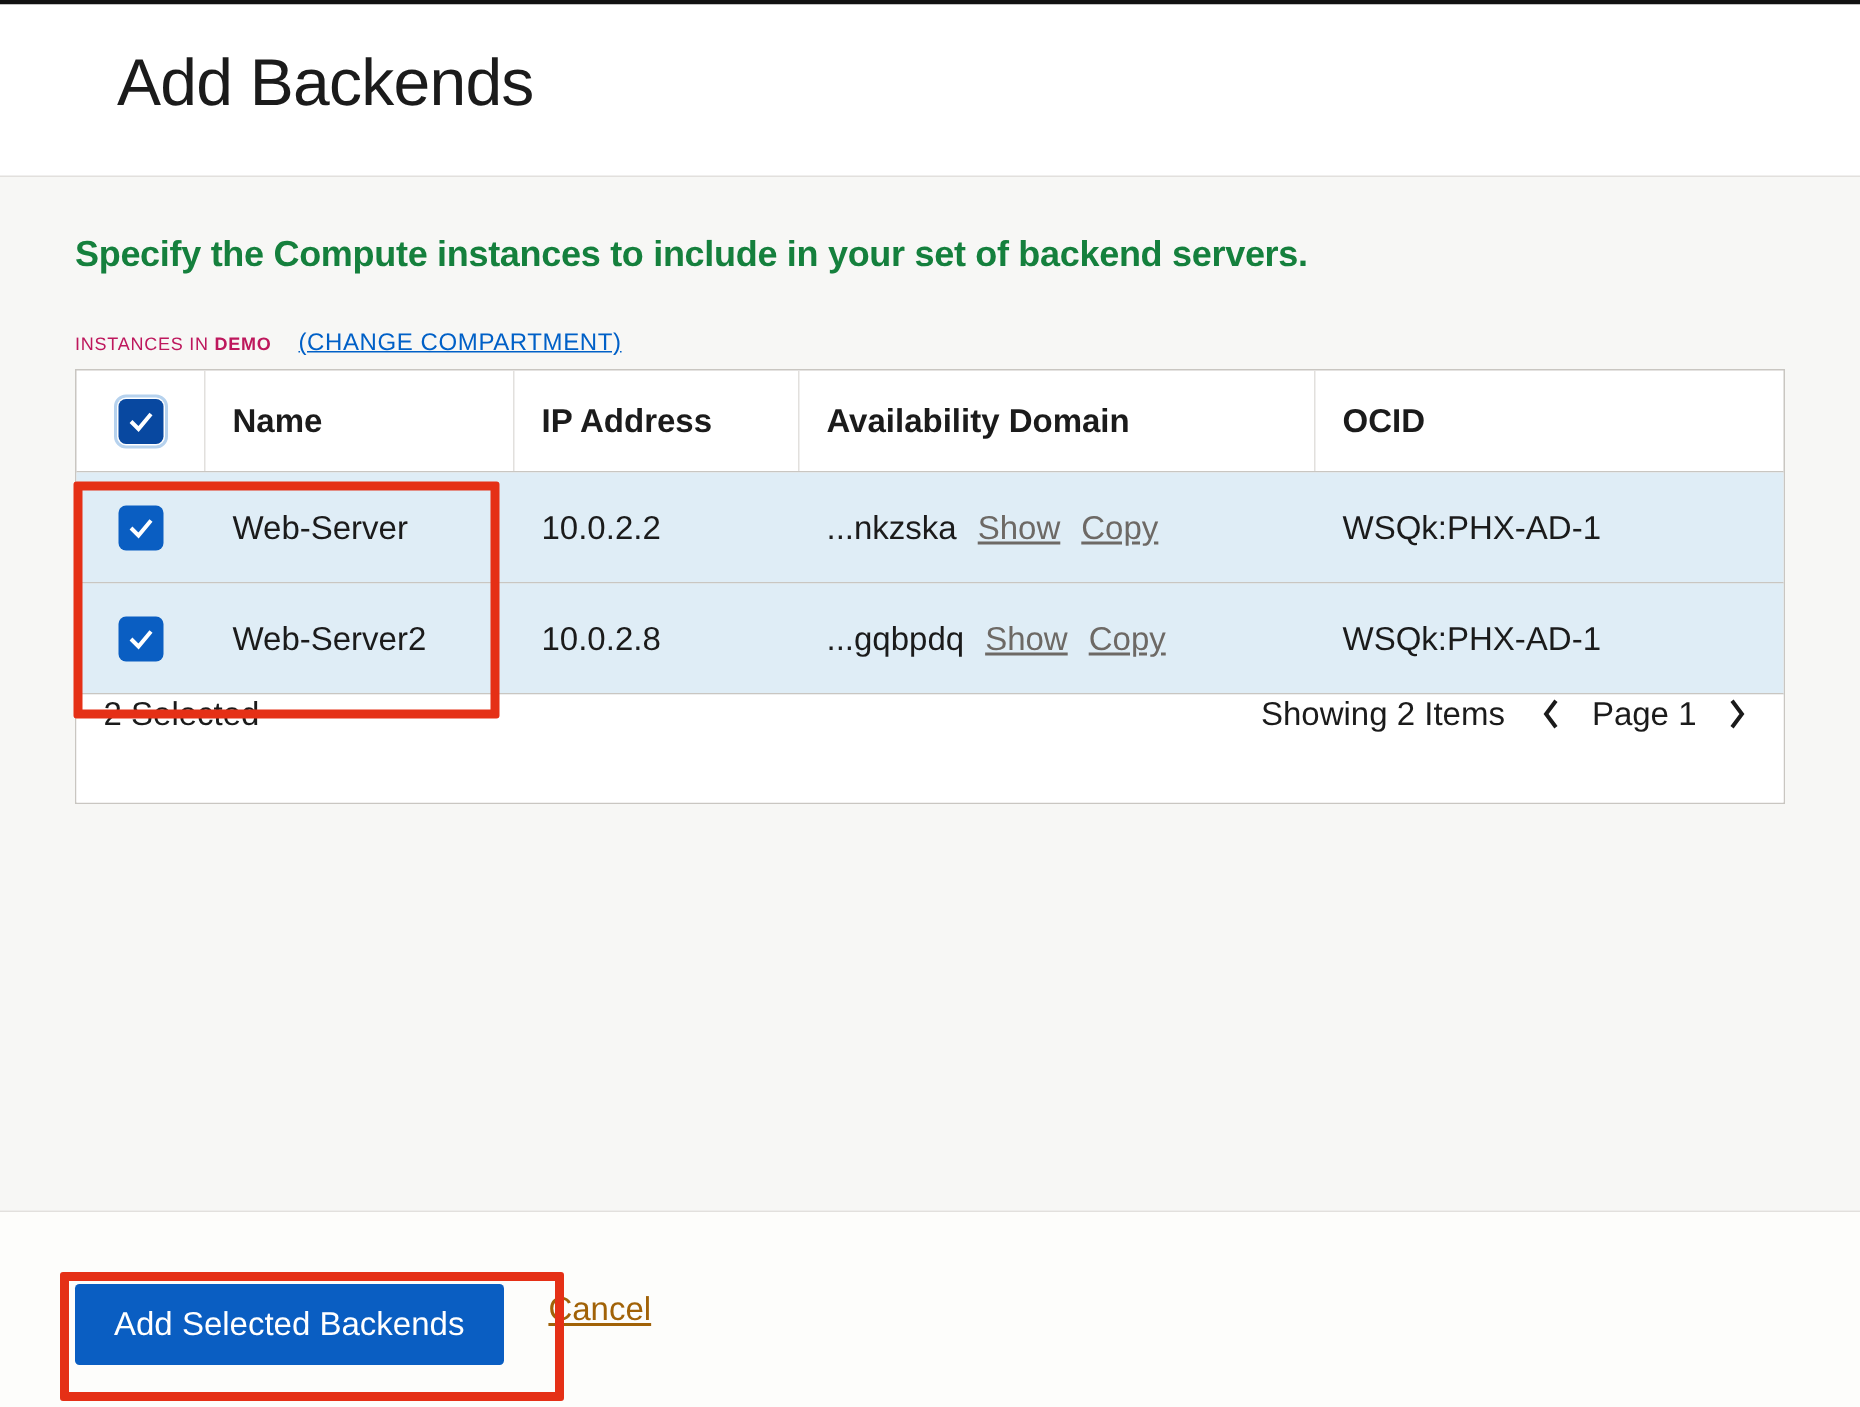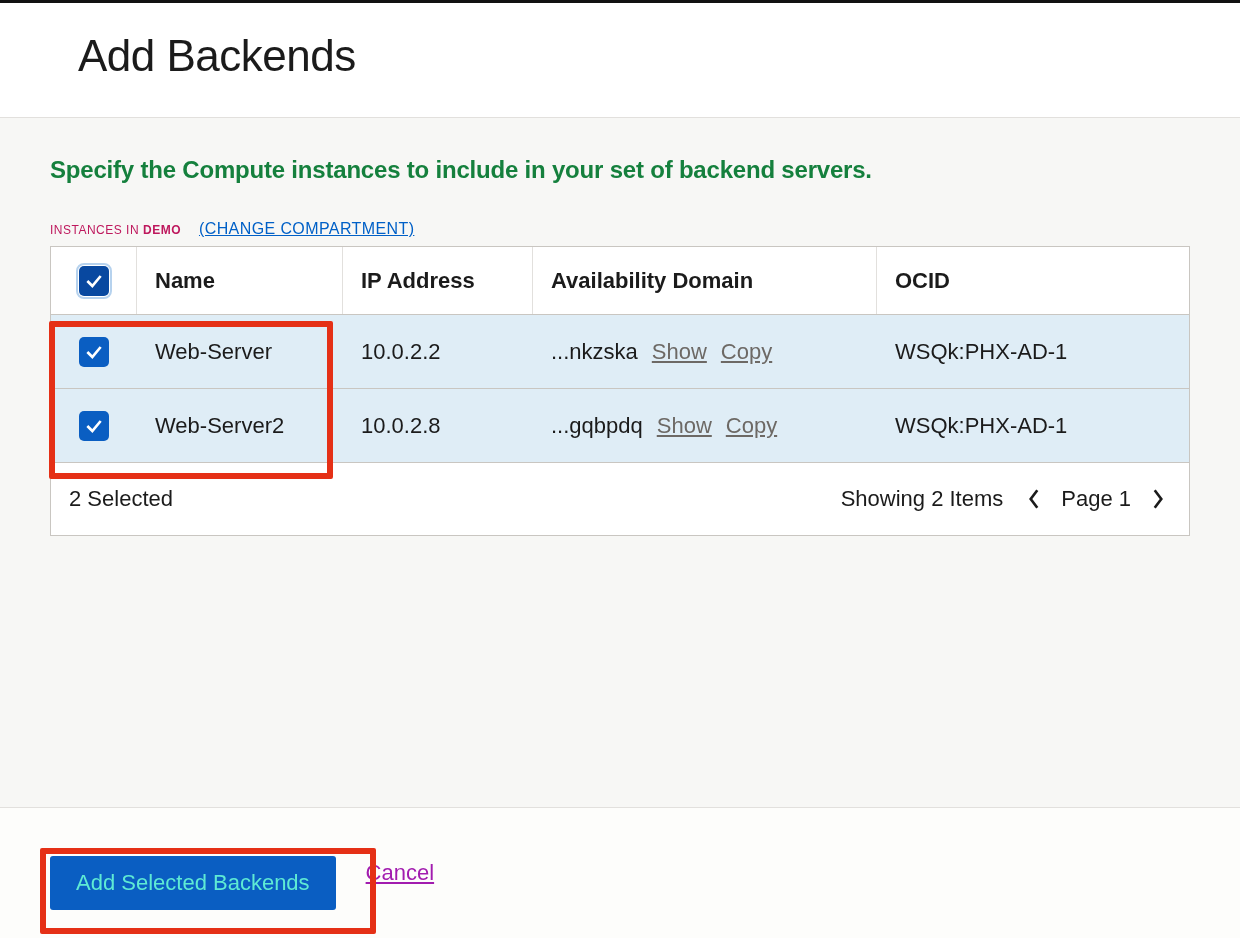--- a/index.html
+++ b/index.html
@@ -103,21 +103,21 @@
   .link {
     color: #6d6965;
     text-decoration: underline;
     cursor: pointer;
     font-size: 22px;
   }
 
   .tbl-foot {
     display: flex;
     justify-content: space-between;
-    align-items: center;
+    align-items: flex-start;
     height: 72px;
     padding: 0 18px;
     font-size: 22px;
     color: #1b1b1b;
     background:#fff;
   }
   .tbl-foot .right {
     display: flex;
     align-items: center;
     gap: 18px;
@@ -157,31 +157,31 @@
     width: 100%;
     border-top: 1px solid #e2e0dd;
     background: #fdfdfb;
     padding: 28px 50px;
     display: flex;
     align-items: center;
     gap: 30px;
   }
   .btn-primary {
     background: #0a5ec2;
-    color: #5eead4;
+    color: #ffffff;
     border: none;
     font-size: 22px;
     padding: 14px 26px;
     border-radius: 3px;
     cursor: pointer;
     font-family: inherit;
     margin-top: 20px;
   }
   .btn-cancel {
-    color: #a21caf;
+    color: #a16207;
     font-size: 22px;
     text-decoration: underline;
     cursor: pointer;
   }
 
   .chev {
     width: 26px; height: 26px;
     display:inline-flex; align-items:center; justify-content:center;
     cursor:pointer;
   }

